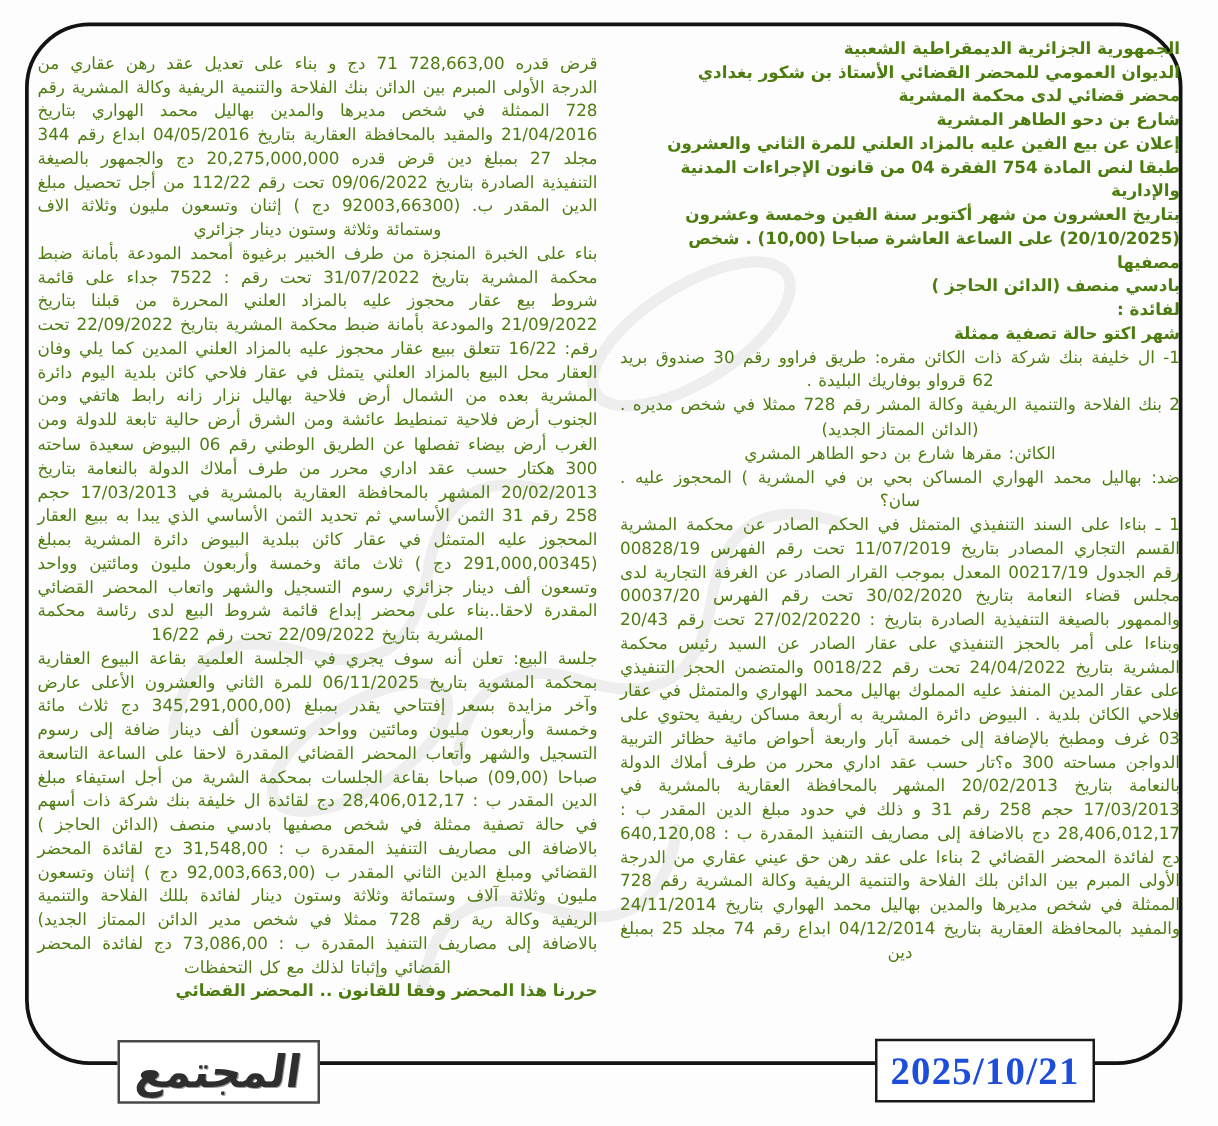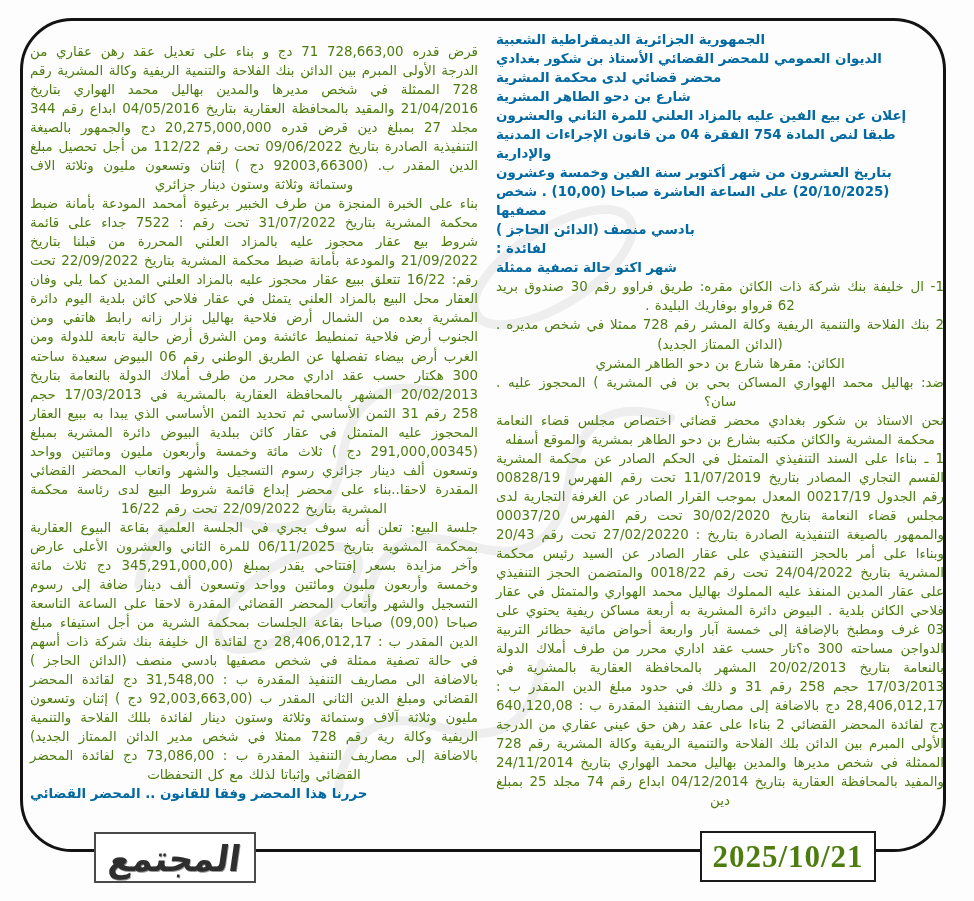--- a/index.html
+++ b/index.html
@@ -13,22 +13,22 @@
     border:3px solid #131313;border-radius:52px;background:transparent;
   }
   .watermark{position:absolute;left:0;top:0;width:974px;height:901px;pointer-events:none;opacity:.55;}
   .content{
     position:absolute;left:30px;top:30px;width:914px;height:806px;
     display:flex;flex-direction:row;gap:18px;direction:rtl;
   }
   .col{flex:1 1 0;min-width:0;}
   .col-left{padding-top:12px;}
   .hline{
-    text-align:left;font-weight:bold;font-size:13.4px;line-height:1.42;
-    margin:0;color:#0369a1;
+    text-align:right;font-weight:bold;font-size:13.4px;line-height:1.42;
+    margin:0;color:#4d7c0f;
   }
   .para{
     text-align:justify;text-align-last:center;font-weight:normal;
     font-size:13.4px;line-height:1.42;margin:0;color:#4d7c0f;
     word-spacing:1px;
   }
   .logo-box{
     position:absolute;left:94px;top:832px;width:158px;height:47px;
     border:2px solid #4a4a4a;background:#ffffff;z-index:3;
     display:flex;align-items:center;justify-content:center;overflow:hidden;
@@ -36,21 +36,21 @@
   .logo-text{
     font-weight:bold;font-size:34px;color:#2e2e2e;line-height:1;
     transform:skewX(-8deg) scaleY(1.05);
     text-shadow:1px 1px 0 #9a9a9a;
   }
   .date-box{
     position:absolute;left:700px;top:831px;width:172px;height:47px;
     border:2px solid #1a1a1a;background:#ffffff;z-index:3;
     display:flex;align-items:center;justify-content:center;
     font-family:"Liberation Serif", serif;font-weight:bold;font-size:31px;
-    letter-spacing:1px;color:#4d7c0f;direction:ltr;
+    letter-spacing:1px;color:#1d4ed8;direction:ltr;
   }
 </style>
 </head>
 <body>
 
 <svg class="watermark" viewBox="0 0 974 901" aria-hidden="true">
   <g fill="none" stroke="#e3e3e3" stroke-width="9" stroke-linecap="round" transform="rotate(-32 487 450)">
     <path d="M120 380 q60 -70 120 0 q60 70 120 0 q60 -70 120 0"></path>
     <path d="M300 520 q60 -70 120 0 q60 70 120 0 q60 -70 120 0"></path>
     <path d="M180 660 q60 -70 120 0 q60 70 120 0"></path>
@@ -77,21 +77,20 @@
         <div class="hline">بادسي منصف (الدائن الحاجز )</div>
         <div class="hline">لفائدة :</div>
         <div class="hline">شهر اكتو حالة تصفية ممثلة</div>
       </div>
     <div>
 
     <p class="para">1- ال خليفة بنك شركة ذات الكائن مقره: طريق فراوو رقم 30 صندوق بريد 62 قرواو بوفاريك البليدة .</p>
         <p class="para">2 بنك الفلاحة والتنمية الريفية وكالة المشر رقم 728 ممثلا في شخص مديره . (الدائن الممتاز الجديد)</p>
         <p class="para">الكائن: مقرها شارع بن دحو الطاهر المشري</p>
         <p class="para">ضد: بهاليل محمد الهواري المساكن بحي بن في المشرية ) المحجوز عليه . سان؟</p>
-        <p class="para">نحن الاستاذ بن شكور بغدادي محضر قضائي اختصاص مجلس قضاء النعامة محكمة المشرية والكائن مكتبه بشارع بن دحو الطاهر بمشرية والموقع أسفله</p>
         <p class="para">1 ـ بناءا على السند التنفيذي المتمثل في الحكم الصادر عن محكمة المشرية القسم التجاري المصادر بتاريخ 11/07/2019 تحت رقم الفهرس 00828/19 رقم الجدول 00217/19 المعدل بموجب القرار الصادر عن الغرفة التجارية لدى مجلس قضاء النعامة بتاريخ 30/02/2020 تحت رقم الفهرس 00037/20 والممهور بالصيغة التنفيذية الصادرة بتاريخ : 27/02/20220 تحت رقم 20/43 وبناءا على أمر بالحجز التنفيذي على عقار الصادر عن السيد رئيس محكمة المشرية بتاريخ 24/04/2022 تحت رقم 0018/22 والمتضمن الحجز التنفيذي على عقار المدين المنفذ عليه المملوك بهاليل محمد الهواري والمتمثل في عقار فلاحي الكائن بلدية . البيوض دائرة المشرية به أربعة مساكن ريفية يحتوي على 03 غرف ومطبخ بالإضافة إلى خمسة آبار واربعة أحواض مائية حظائر التربية الدواجن مساحته 300 ه؟تار حسب عقد اداري محرر من طرف أملاك الدولة بالنعامة بتاريخ 20/02/2013 المشهر بالمحافظة العقارية بالمشرية في 17/03/2013 حجم 258 رقم 31 و ذلك في حدود مبلغ الدين المقدر ب : 28,406,012,17 دج بالاضافة إلى مصاريف التنفيذ المقدرة ب : 640,120,08 دج لفائدة المحضر القضائي 2 بناءا على عقد رهن حق عيني عقاري من الدرجة الأولى المبرم بين الدائن بلك الفلاحة والتنمية الريفية وكالة المشرية رقم 728 الممثلة في شخص مديرها والمدين بهاليل محمد الهواري بتاريخ 24/11/2014 والمفيد بالمحافظة العقارية بتاريخ 04/12/2014 ابداع رقم 74 مجلد 25 بمبلغ دين</p>
       </div>
   </div>
 
   <div class="col col-left">
     <div>
 
     <p class="para">قرض قدره 71&nbsp;728,663,00 دج و بناء على تعديل عقد رهن عقاري من الدرجة الأولى المبرم بين الدائن بنك الفلاحة والتنمية الريفية وكالة المشرية رقم 728 الممثلة في شخص مديرها والمدين بهاليل محمد الهواري بتاريخ 21/04/2016 والمقيد بالمحافظة العقارية بتاريخ 04/05/2016 ابداع رقم 344 مجلد 27 بمبلغ دين قرض قدره 20,275,000,000 دج والجمهور بالصيغة التنفيذية الصادرة بتاريخ 09/06/2022 تحت رقم 112/22 من أجل تحصيل مبلغ الدين المقدر ب. (92003,66300 دج ) إثنان وتسعون مليون وثلاثة الاف وستمائة وثلاثة وستون دينار جزائري</p>
         <p class="para">بناء على الخبرة المنجزة من طرف الخبير برغيوة أمحمد المودعة بأمانة ضبط محكمة المشرية بتاريخ 31/07/2022 تحت رقم : 7522 جداء على قائمة شروط بيع عقار محجوز عليه بالمزاد العلني المحررة من قبلنا بتاريخ 21/09/2022 والمودعة بأمانة ضبط محكمة المشرية بتاريخ 22/09/2022 تحت رقم: 16/22 تتعلق ببيع عقار محجوز عليه بالمزاد العلني المدين كما يلي وفان العقار محل البيع بالمزاد العلني يتمثل في عقار فلاحي كائن بلدية اليوم دائرة المشرية بعده من الشمال أرض فلاحية بهاليل نزار زانه رابط هاتفي ومن الجنوب أرض فلاحية تمنطيط عائشة ومن الشرق أرض حالية تابعة للدولة ومن الغرب أرض بيضاء تفصلها عن الطريق الوطني رقم 06 البيوض سعيدة ساحته 300 هكتار حسب عقد اداري محرر من طرف أملاك الدولة بالنعامة بتاريخ 20/02/2013 المشهر بالمحافظة العقارية بالمشرية في 17/03/2013 حجم 258 رقم 31 الثمن الأساسي ثم تحديد الثمن الأساسي الذي يبدا به ببيع العقار المحجوز عليه المتمثل في عقار كائن ببلدية البيوض دائرة المشرية بمبلغ (291,000,00345 دج ) ثلاث مائة وخمسة وأربعون مليون ومائتين وواحد وتسعون ألف دينار جزائري رسوم التسجيل والشهر واتعاب المحضر القضائي المقدرة لاحقا..بناء على محضر إبداع قائمة شروط البيع لدى رئاسة محكمة المشرية بتاريخ 22/09/2022 تحت رقم 16/22</p>
         <p class="para">جلسة البيع: تعلن أنه سوف يجري في الجلسة العلمية بقاعة البيوع العقارية بمحكمة المشوية بتاريخ 06/11/2025 للمرة الثاني والعشرون الأعلى عارض وآخر مزايدة بسعر إفتتاحي يقدر بمبلغ (345,291,000,00 دج ثلاث مائة وخمسة وأربعون مليون ومائتين وواحد وتسعون ألف دينار ضافة إلى رسوم التسجيل والشهر وأتعاب المحضر القضائي المقدرة لاحقا على الساعة التاسعة صباحا (09,00) صباحا بقاعة الجلسات بمحكمة الشرية من أجل استيفاء مبلغ الدين المقدر ب : 28,406,012,17 دج لقائدة ال خليفة بنك شركة ذات أسهم في حالة تصفية ممثلة في شخص مصفيها بادسي منصف (الدائن الحاجز ) بالاضافة الى مصاريف التنفيذ المقدرة ب : 31,548,00 دج لقائدة المحضر القضائي ومبلغ الدين الثاني المقدر ب (92,003,663,00 دج ) إثنان وتسعون مليون وثلاثة آلاف وستمائة وثلاثة وستون دينار لفائدة بللك الفلاحة والتنمية الريفية وكالة رية رقم 728 ممثلا في شخص مدير الدائن الممتاز الجديد) بالاضافة إلى مصاريف التنفيذ المقدرة ب : 73,086,00 دج لفائدة المحضر القضائي وإثباتا لذلك مع كل التحفظات</p>

